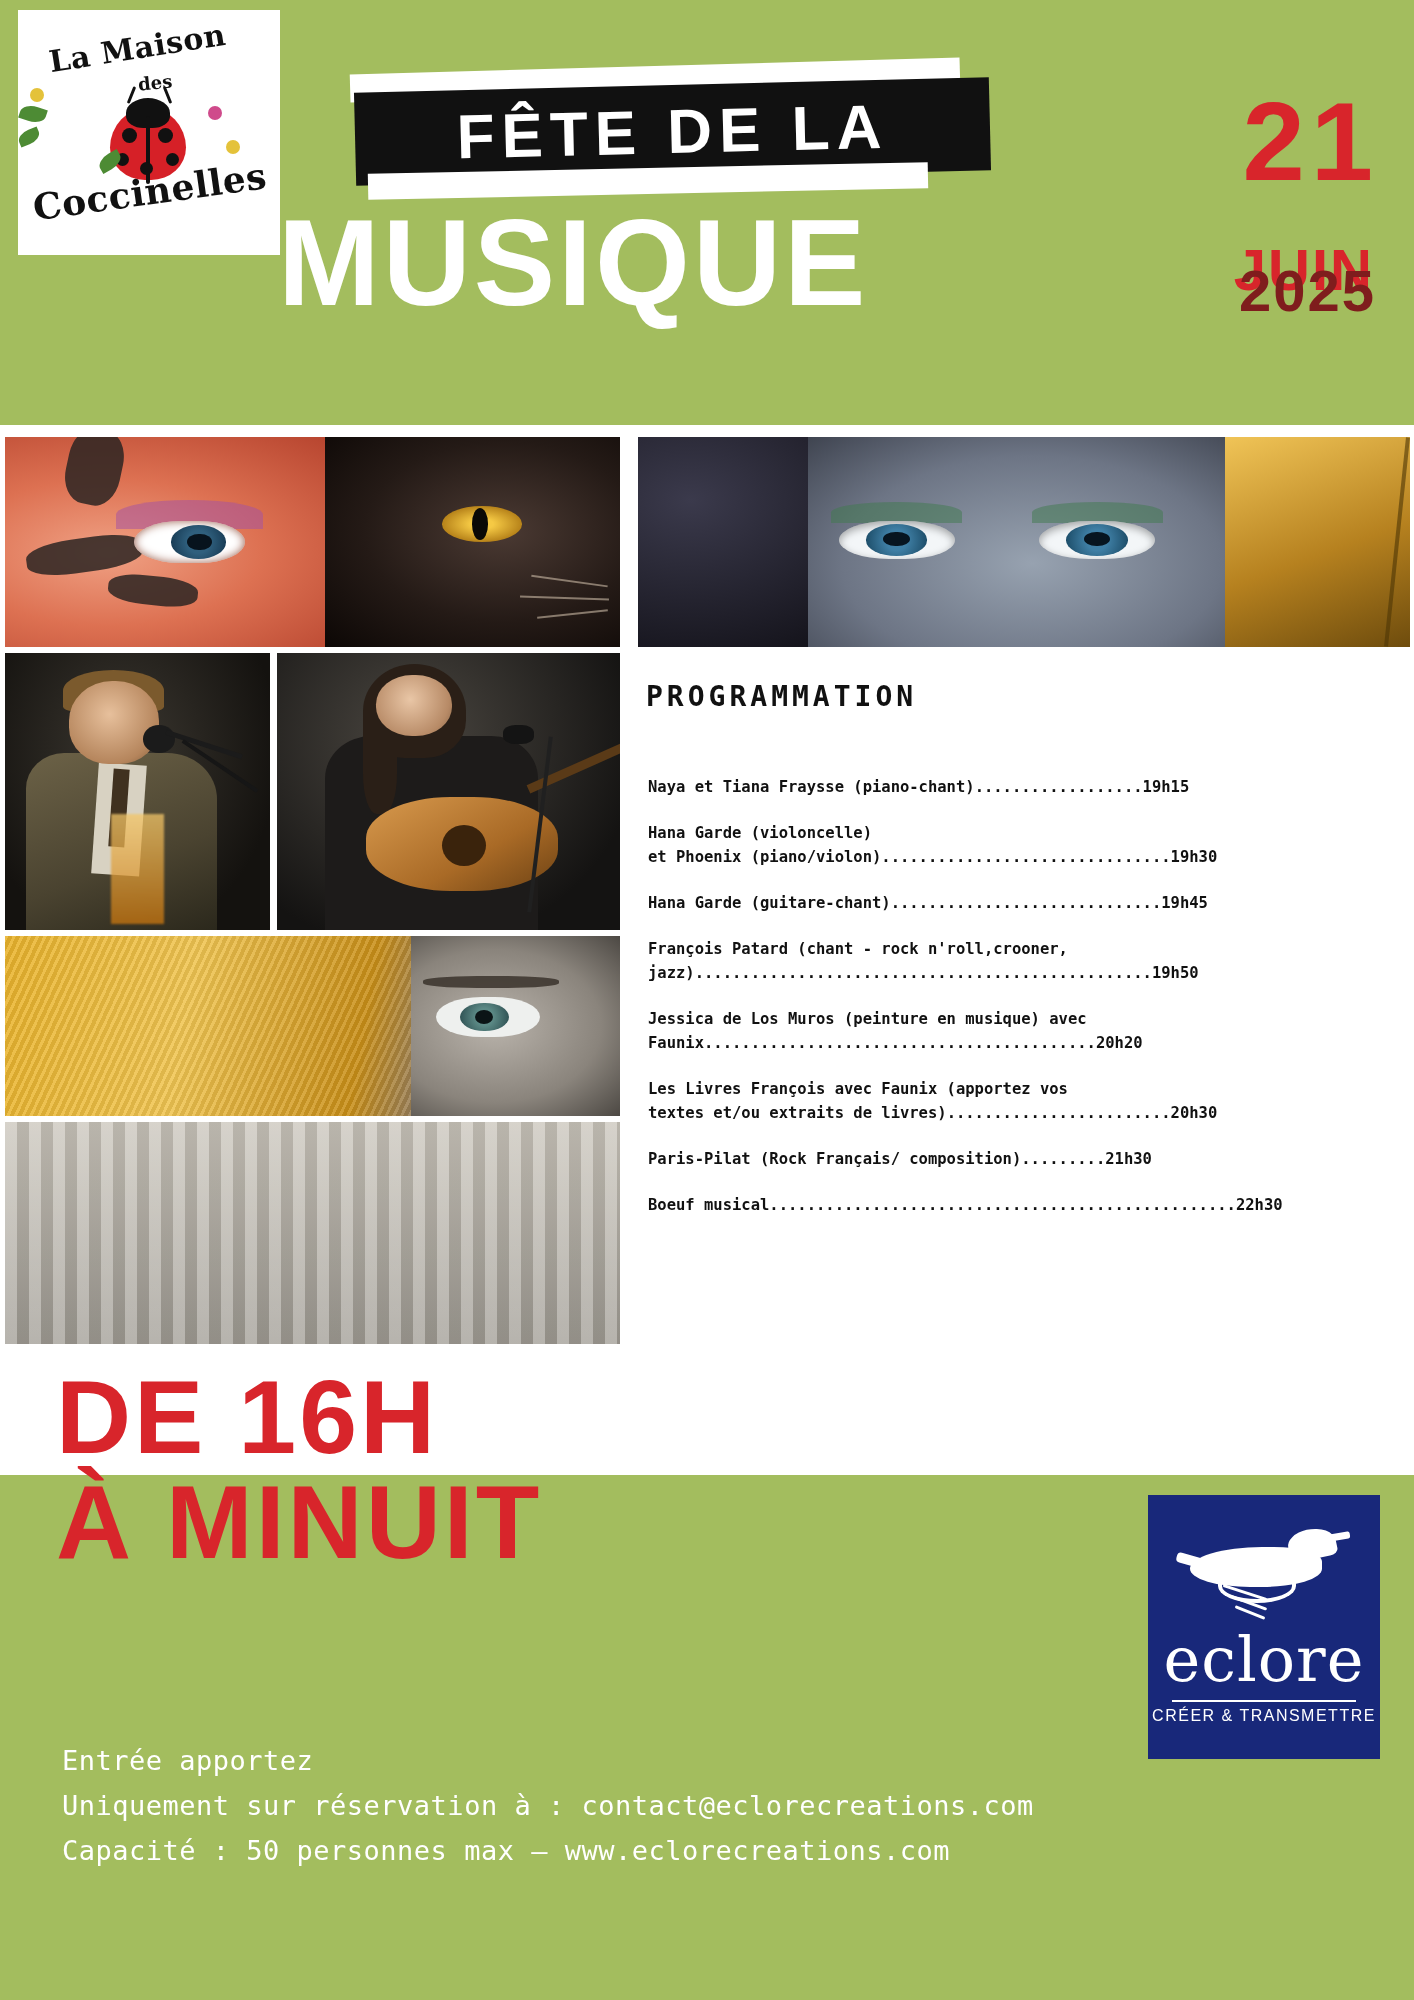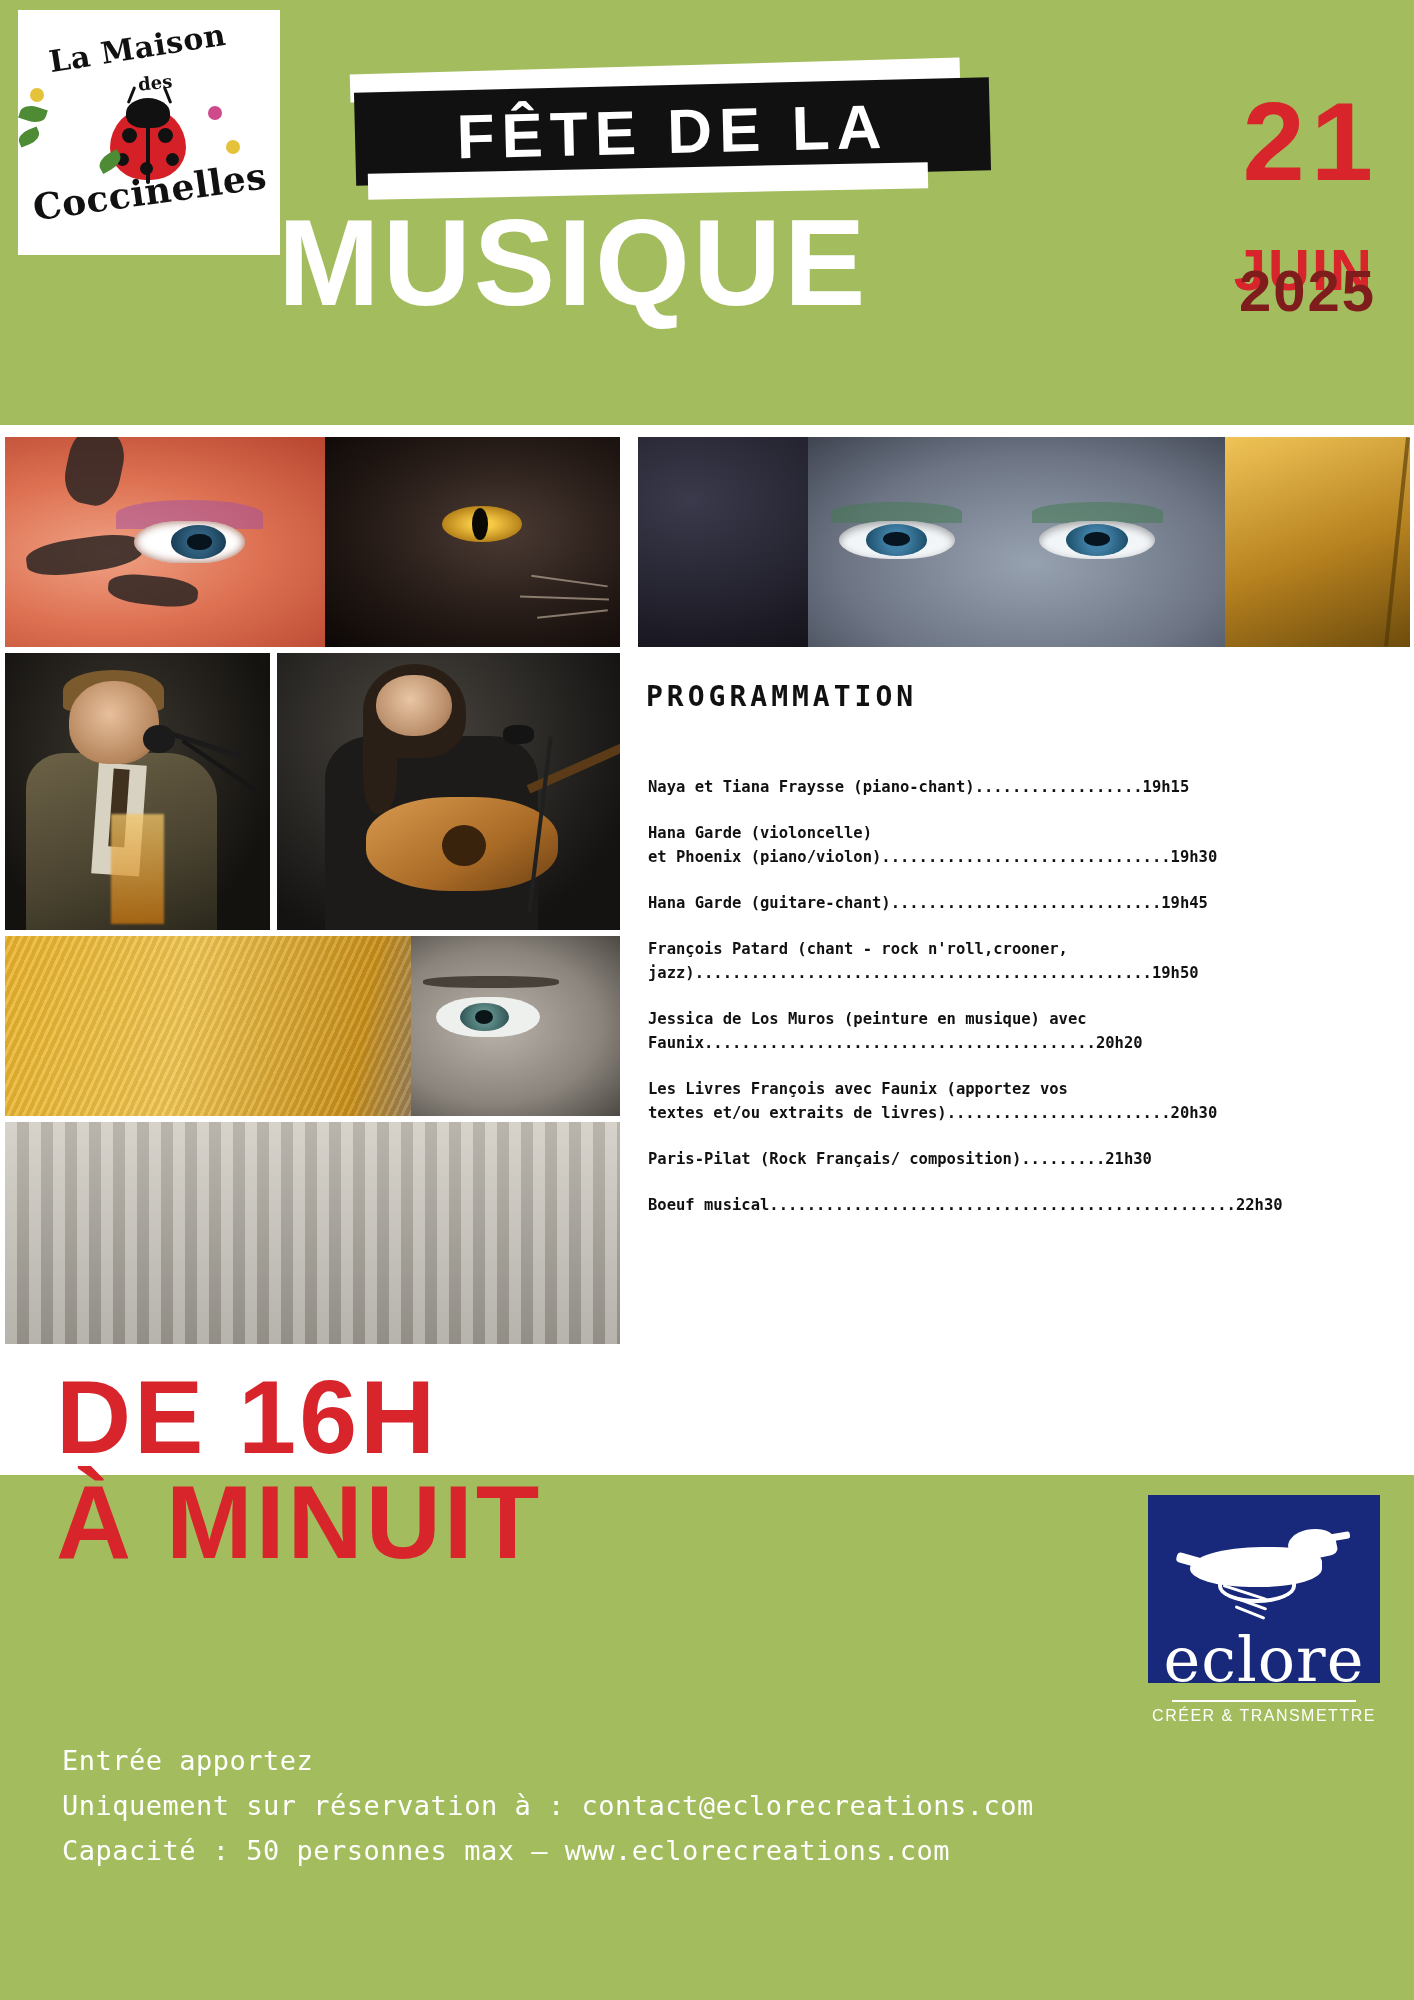--- a/index.html
+++ b/index.html
@@ -249,21 +249,21 @@
   }
   .hours2{
     position:absolute;left:56px;top:1470px;
     color:#d8252b;font-family:"Liberation Sans",sans-serif;font-weight:bold;
     font-size:104px;letter-spacing:3px;line-height:1;
   }
 
   
   .footer{position:absolute;left:0;top:1475px;width:1414px;height:525px;background:#a3bd5e;}
   .eclore{
-    position:absolute;left:1148px;top:1495px;width:232px;height:188px;background:#18287a;
+    position:absolute;left:1148px;top:1495px;width:232px;height:264px;background:#18287a;
   }
   .eclore-bird{
     position:absolute;left:28px;top:22px;width:176px;height:104px;
   }
   .bird-body{position:absolute;left:14px;top:30px;width:132px;height:40px;
     border-radius:60% 40% 50% 50%;background:#fff;}
   .bird-head{position:absolute;left:112px;top:12px;width:48px;height:30px;
     border-radius:50% 60% 20% 40%;background:#fff;transform:rotate(-12deg);}
   .bird-beak{position:absolute;left:152px;top:16px;width:22px;height:7px;background:#fff;transform:rotate(-10deg);border-radius:2px;}
   .bird-tail{position:absolute;left:0px;top:40px;width:40px;height:10px;background:#fff;transform:rotate(16deg);border-radius:4px;}

